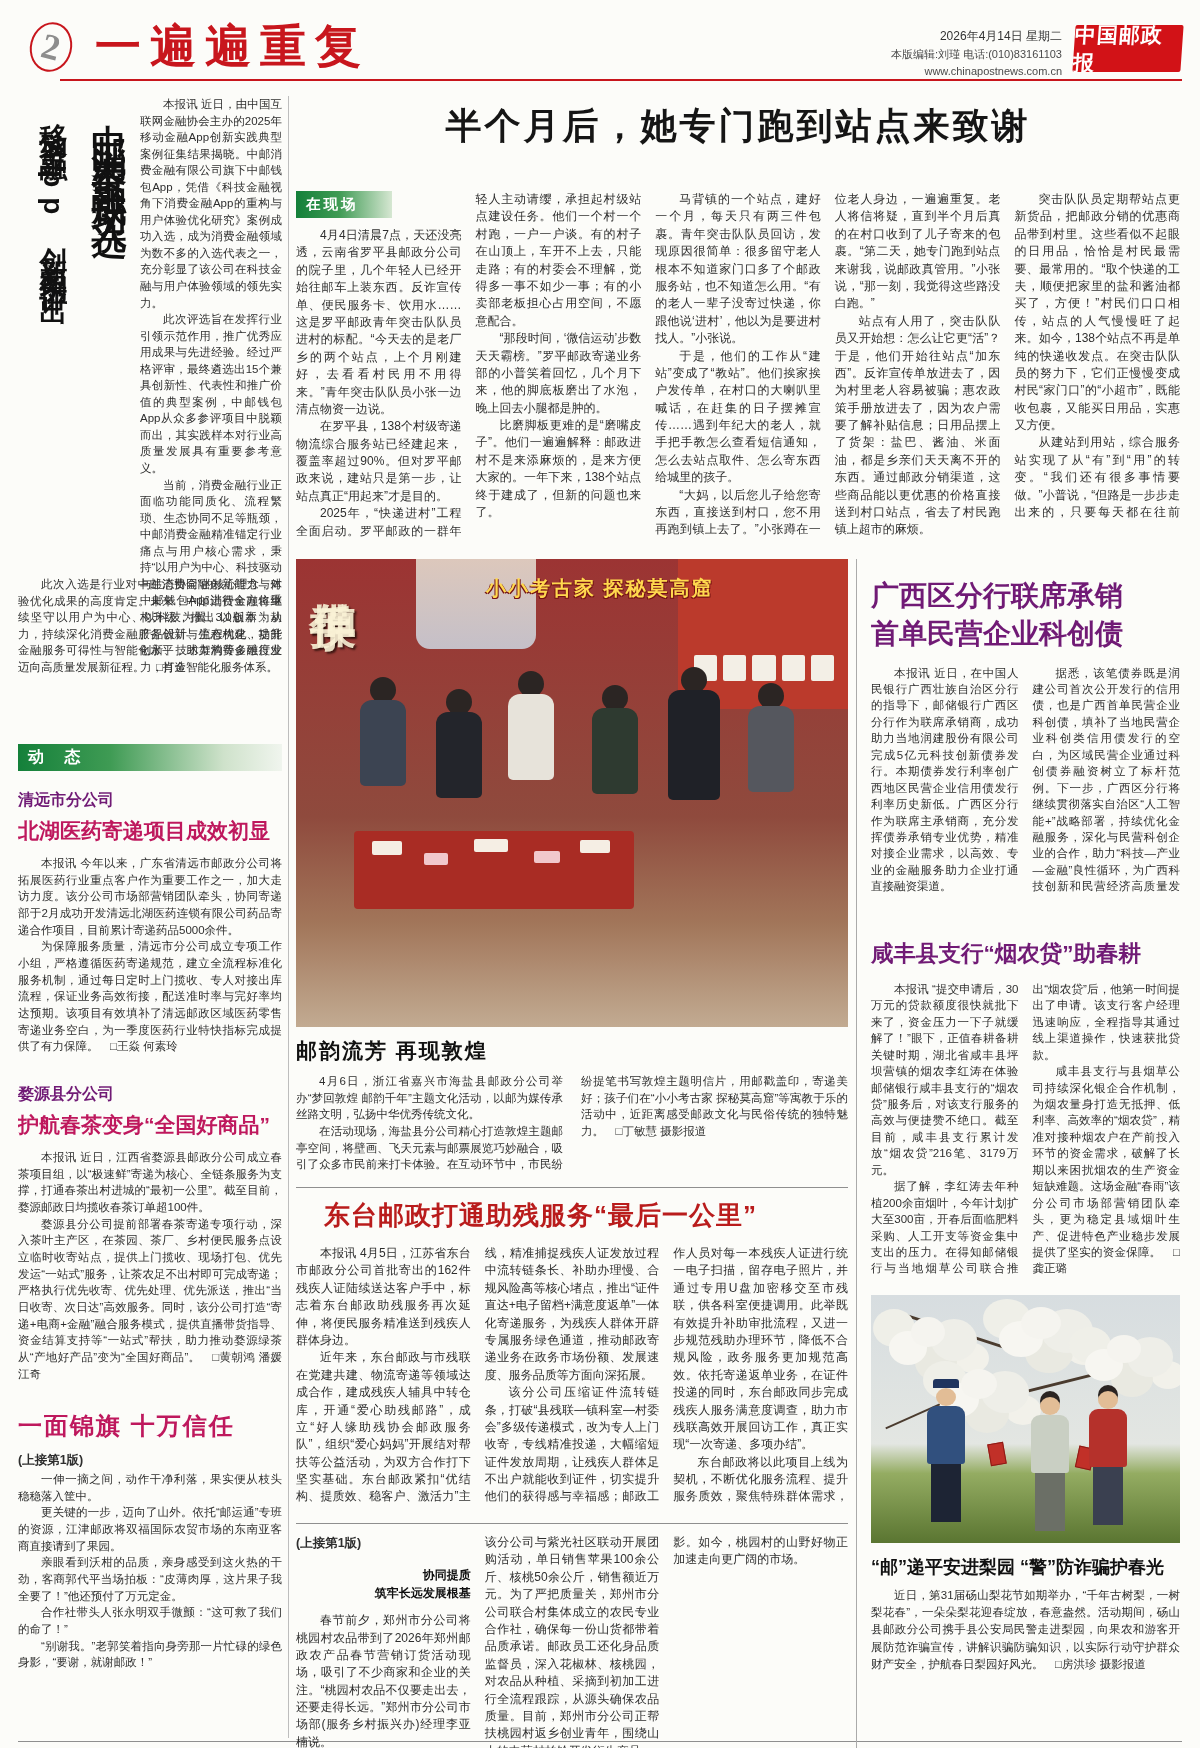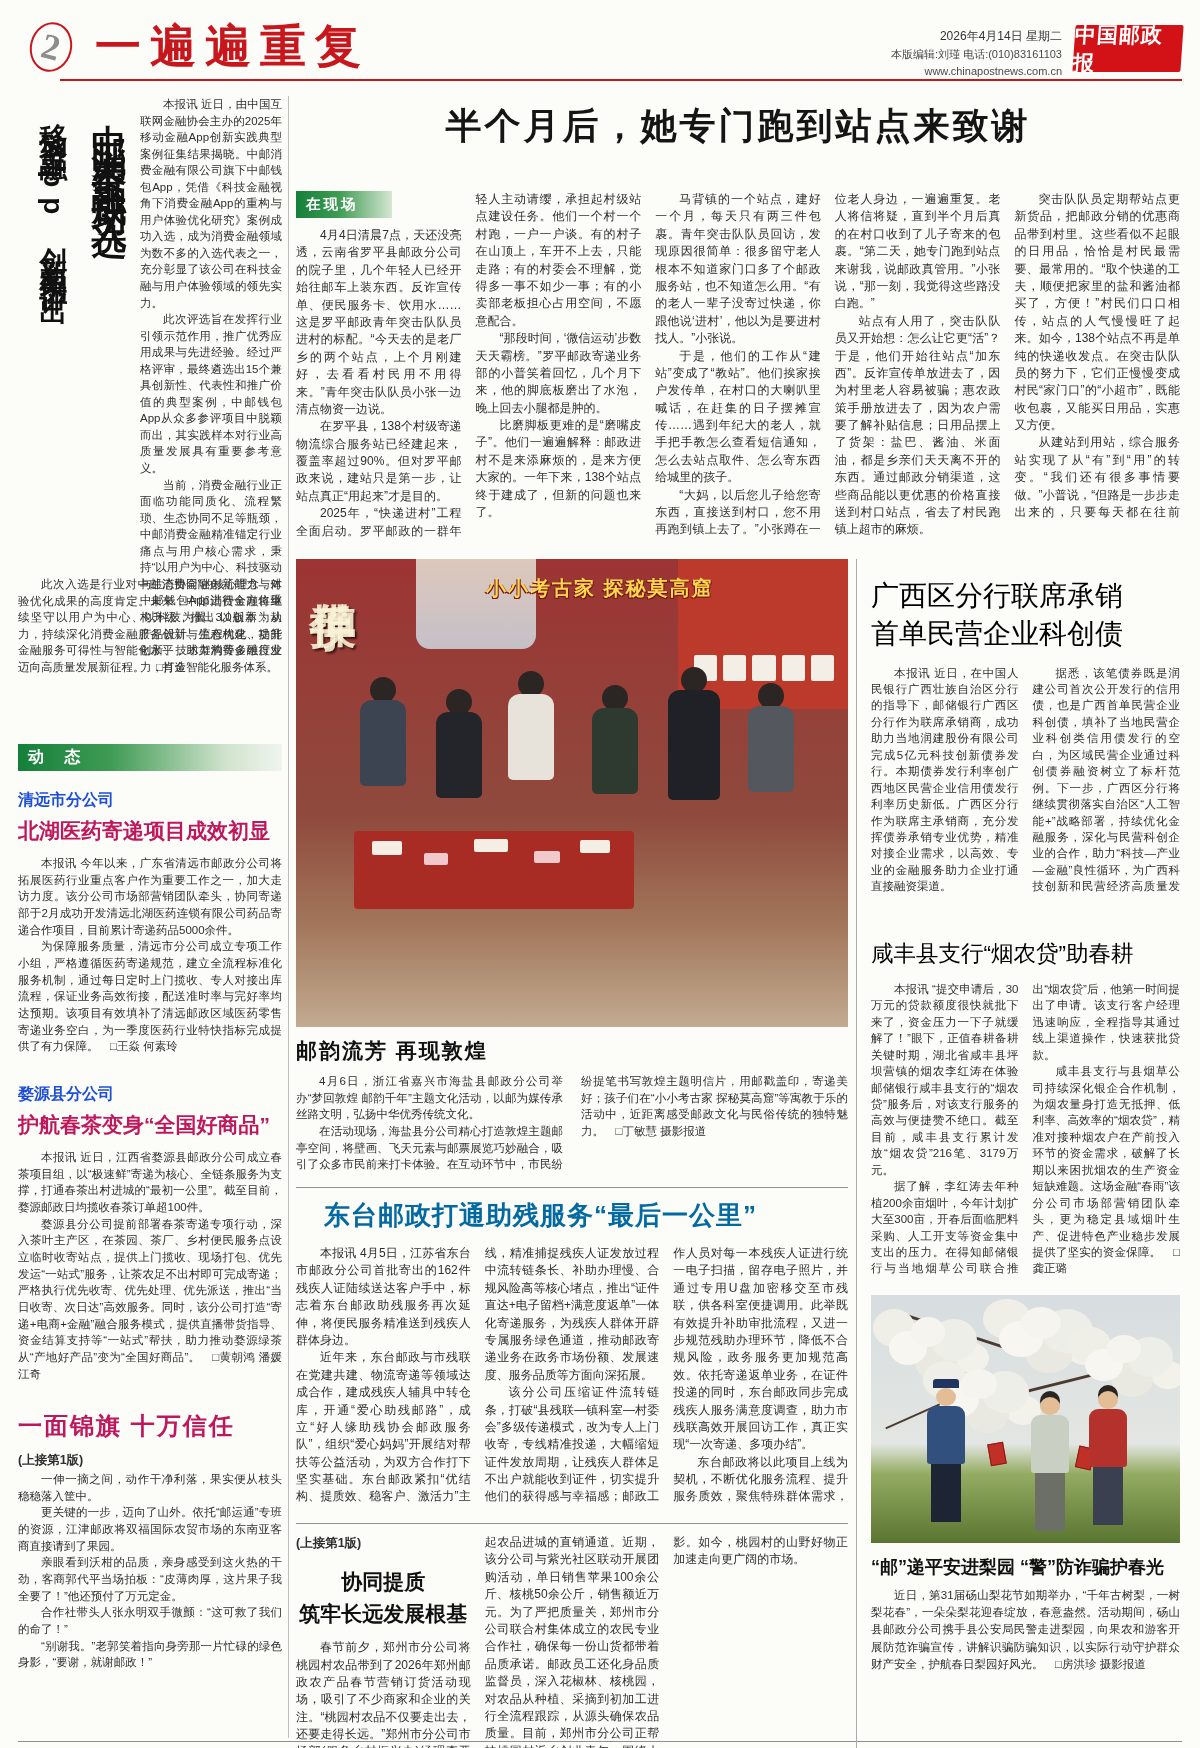--- a/index.html
+++ b/index.html
@@ -22,21 +22,21 @@
   .masthead { position:absolute; right:18px; top:25px; width:108px; height:47px;
               background:#d21217; color:#fff; display:flex; align-items:center; justify-content:center;
               font-size:21px; font-weight:900; letter-spacing:1px; transform:skewX(-4deg);
               border-radius:2px; }
 
   
   .vrule-rail { position:absolute; left:288px; top:96px; height:1642px; width:1px; background:#bdbdbd; }
   .botrule { position:absolute; left:18px; right:18px; top:1741px; height:1px; background:#8f8f8f; }
 
   .para { text-indent:2em; text-align:justify; }
-  .kicker { font-size:16px; font-weight:700; color:#1d4ed8; }
+  .kicker { font-size:16px; font-weight:700; color:#701a75; }
   .contnote { font-weight:700; font-size:12.5px; margin-bottom:2px; }
 
   
   .rail { position:absolute; left:18px; top:96px; width:264px; height:1645px; }
   .lead { position:absolute; left:0; top:0; width:264px; height:640px; overflow:hidden; }
   .lead-flex { display:flex; height:472px; }
   .vt { writing-mode:vertical-rl; text-orientation:mixed; font-weight:900; color:#111;
         height:100%; display:block; }
   .vtA { font-size:28px; letter-spacing:10px; width:54px; padding-top:4px; }
   .vtB { font-size:35px; letter-spacing:11px; width:60px; margin-right:8px; }
@@ -89,32 +89,32 @@
   .p1-table { position:absolute; left:58px; top:272px; width:280px; height:78px;
               background:#a92c24; border-radius:4px; }
   .p1-table i { position:absolute; background:#f5eee4; border-radius:2px; }
 
   .youyun { margin-top:10px; }
   .youyun h3 { font-size:21px; font-weight:900; color:#111; letter-spacing:2px; }
   .capcols { margin-top:8px; height:104px; column-count:2; column-gap:18px; column-fill:auto;
              font-size:11.5px; line-height:1.45; overflow:hidden; }
   .hrline { border:none; border-top:1px solid #8f8f8f; margin:10px 0; }
 
-  .dt-art h2 { font-size:26px; font-weight:900; color:#0369a1; padding-left:28px; letter-spacing:1px; }
+  .dt-art h2 { font-size:26px; font-weight:900; color:#b91c1c; padding-left:28px; letter-spacing:1px; }
   .body3 { margin-top:12px; height:268px; column-count:3; column-gap:14px; column-fill:auto;
            font-size:12px; line-height:1.45; overflow:hidden; }
   .body3b { height:302px; column-count:3; column-gap:14px; column-fill:auto;
             font-size:12px; line-height:1.45; overflow:hidden; }
-  .subhd { text-align:center; font-size:21px; font-weight:900; color:#111; line-height:1.5; }
+  .subhd { text-align:right; font-size:12px; font-weight:900; color:#111; line-height:1.5; }
   .subhd.first { margin-top:14px; }
   .subhd.last { margin-bottom:10px; }
 
   
   .gx { padding-top:18px; }
-  .gx h2, .xf h2 { font-size:28px; font-weight:400; color:#000000; line-height:1.35; letter-spacing:0; }
+  .gx h2, .xf h2 { font-size:28px; font-weight:700; color:#701a75; line-height:1.35; letter-spacing:0; }
   .xf h2 { font-size:22.5px; white-space:nowrap; }
   .body2 { margin-top:12px; height:240px; column-count:2; column-gap:14px; column-fill:auto;
            font-size:11.5px; line-height:1.43; overflow:hidden; }
   .xf { margin-top:34px; }
   .xf .body2 { height:300px; }
 
   .photo2 { position:relative; margin-top:14px; width:100%; height:248px; overflow:hidden;
             background:linear-gradient(180deg,#d7dde0 0%,#e3e6e2 60%,#94ac62 72%,#5a7531 100%); }
   .blossom { position:absolute; border-radius:50%; background:#f5f4ef;
              box-shadow:26px 8px 0 6px #eeeee8, -20px 16px 0 2px #f7f6f1, 8px 30px 0 4px #e9e9e1,

